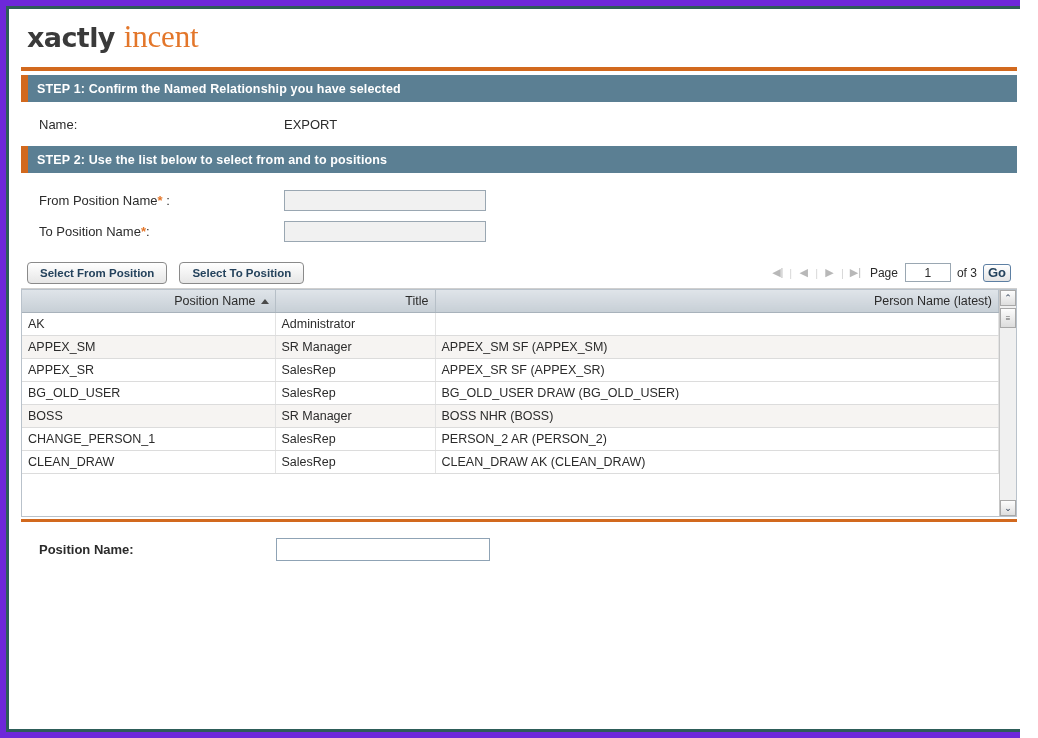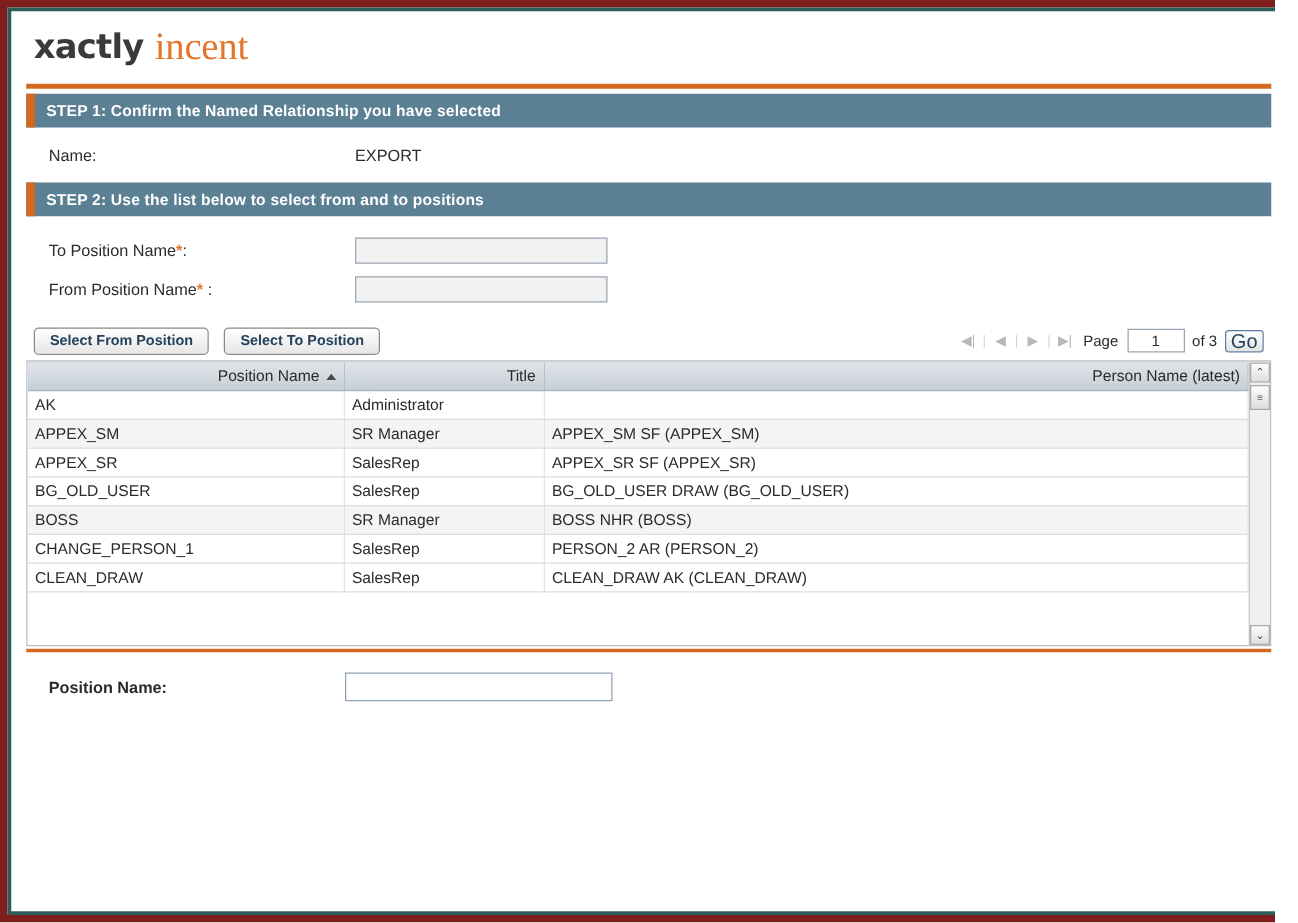--- a/index.html
+++ b/index.html
@@ -6,21 +6,21 @@
   * { box-sizing: border-box; }
   html, body {
     margin: 0; padding: 0;
     width: 1038px; height: 738px;
     background: #ffffff;
     font-family: "Liberation Sans", "DejaVu Sans", sans-serif;
   }
   #page {
     position: relative;
     width: 1020px; height: 738px;
-    background: #7f1d1d;
+    background: #6d28d9;
     overflow: hidden;
   }
   
   .frame {
     position: absolute;
     left: 6px; top: 6px;
     width: 1026px; height: 726px;
     border: 3px solid #2d5d59;
     background: #ffffff;
   }
@@ -166,22 +166,22 @@
     width: 46px; height: 19px;
     border: 1px solid #9aa7b2;
     background: #ffffff;
     text-align: center;
     font-size: 12px;
     font-family: "Liberation Sans", sans-serif;
     color: #2b2b2b;
   }
   .pg-of { margin: 0 2px; }
   .pg-go {
-    font-size: 16px;
-    font-weight: normal;
+    font-size: 13px;
+    font-weight: bold;
     color: #24425c;
     background: linear-gradient(#ffffff, #e4e4e4);
     border: 1px solid #5d7fa3;
     border-radius: 3px;
     height: 18px;
     padding: 0 4px;
     cursor: pointer;
   }
 
   
@@ -357,25 +357,25 @@
         <span class="name-label">Name:</span>
         <span class="name-value">EXPORT</span>
       </div>
 
       <div class="step-bar">
         <span>STEP 2: Use the list below to select from and to positions</span>
       </div>
 
       <div class="form-area">
         <div class="form-row">
+          <span class="form-label"><span>From Position Name</span><span class="req">*</span><span> :</span></span>
+          <input class="form-input" type="text" value="" style="">
+        </div>
+        <div class="form-row">
           <span class="form-label"><span>To Position Name</span><span class="req">*</span><span>:</span></span>
-          <input class="form-input" type="text" value="" style="">
-        </div>
-        <div class="form-row">
-          <span class="form-label"><span>From Position Name</span><span class="req">*</span><span> :</span></span>
           <input class="form-input" type="text" value="" style="">
         </div>
       </div>
 
       <div class="btn-row">
         <button class="btn btn-sel">Select From Position</button>
         <button class="btn btn-sel">Select To Position</button>
 
         <div class="pager">
           <span class="pg-arrow">◀|</span>

